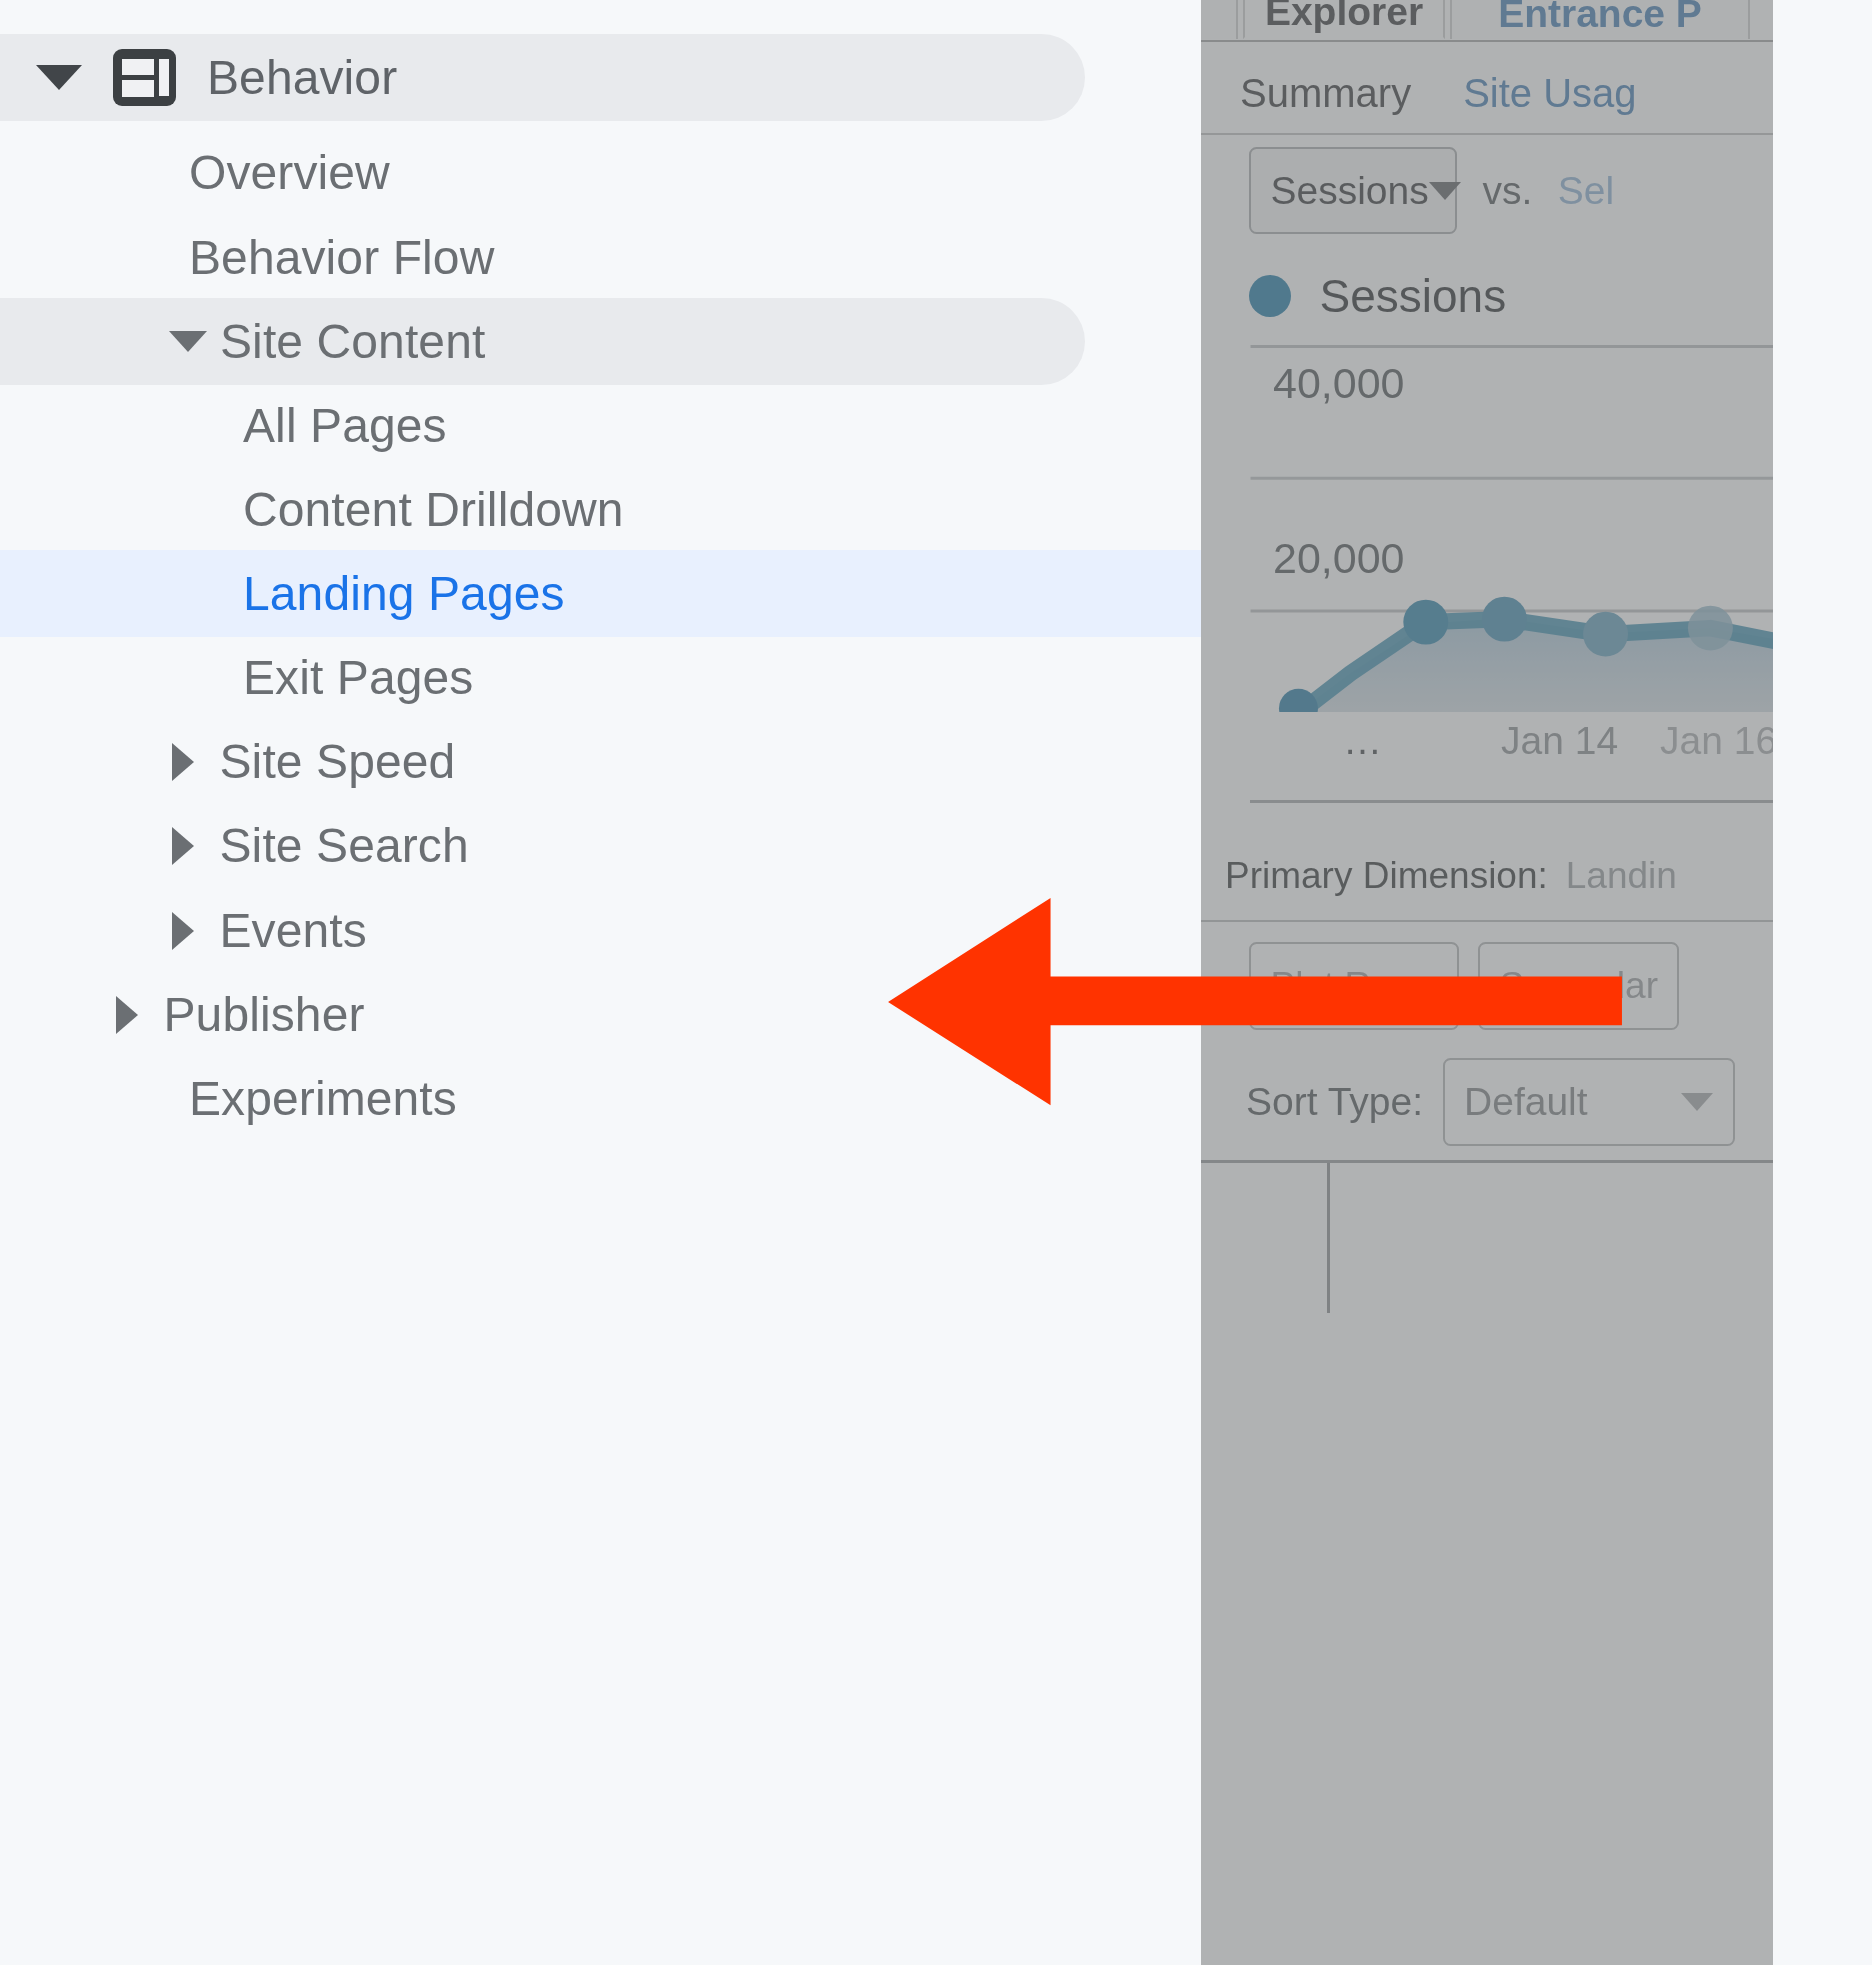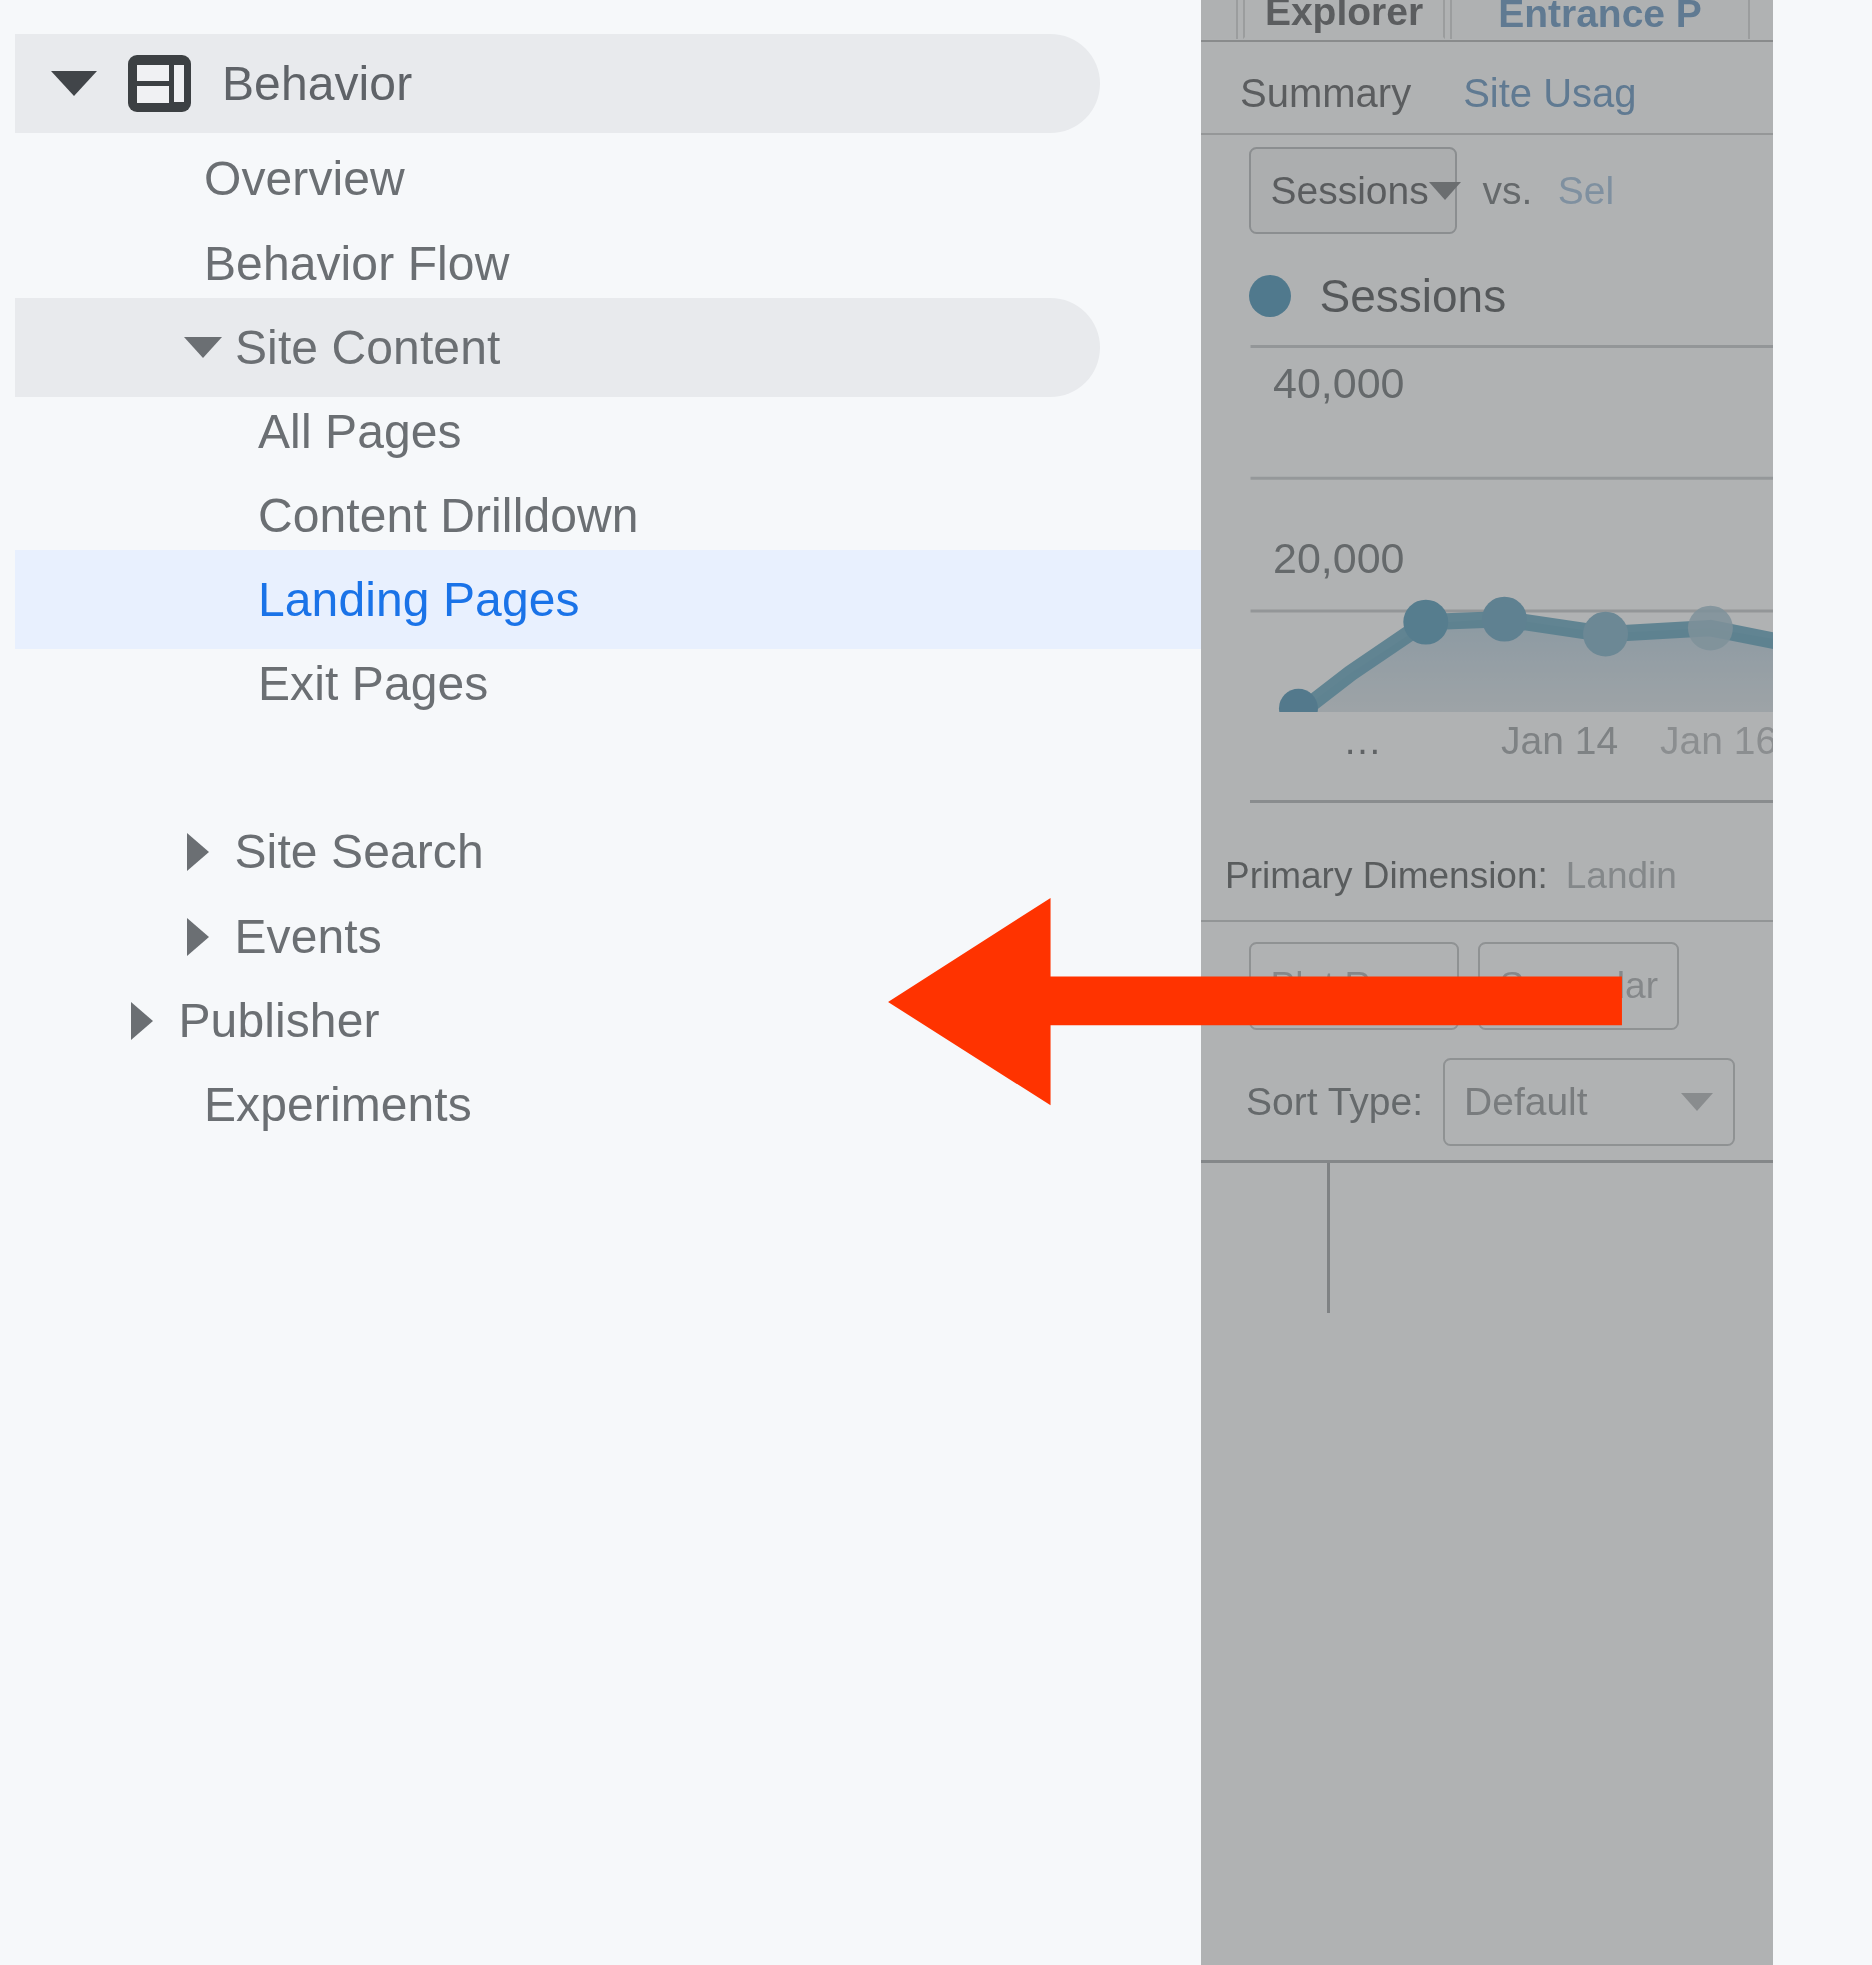--- a/index.html
+++ b/index.html
@@ -12,22 +12,22 @@
   #root { position: relative; width: 1873px; height: 1965px; }
 
   
   #sidebar {
     position: absolute; left: 0; top: 0;
     width: 1201px; height: 1965px;
     background: #f6f8fa;
   }
   .nav-row {
     position: absolute;
-    left: 15px;
-    height: 99px;
+    left: 0;
+    height: 87px;
     display: flex;
     align-items: center;
     white-space: nowrap;
   }
   .nav-row.pill {
     width: 1085px;
     background: #e8eaed;
     border-top-right-radius: 67px;
     border-bottom-right-radius: 67px;
   }
@@ -316,20 +316,24 @@
     </div>
 
     <div class="nav-row selected" style="top:550px; padding-left:243px;">
       <span class="nav-label active">Landing Pages</span>
     </div>
 
     <div class="nav-row" style="top:634px; padding-left:243px;">
       <span class="nav-label">Exit Pages</span>
     </div>
 
+    <div class="nav-row" style="top:718px; padding-left:172px; gap:25.5px;">
+      <span class="caret-right"></span>
+      <span class="nav-label">Site Speed</span>
+    </div>
 
     <div class="nav-row" style="top:802px; padding-left:172px; gap:25.5px;">
       <span class="caret-right"></span>
       <span class="nav-label">Site Search</span>
     </div>
 
     <div class="nav-row" style="top:887px; padding-left:172px; gap:25.5px;">
       <span class="caret-right"></span>
       <span class="nav-label">Events</span>
     </div>

